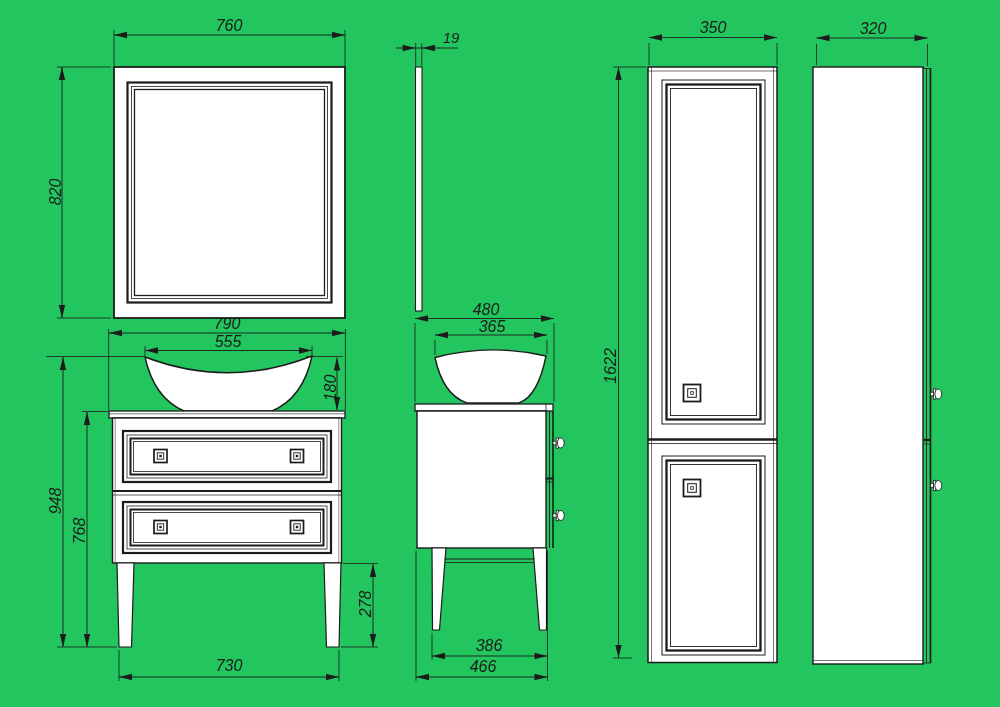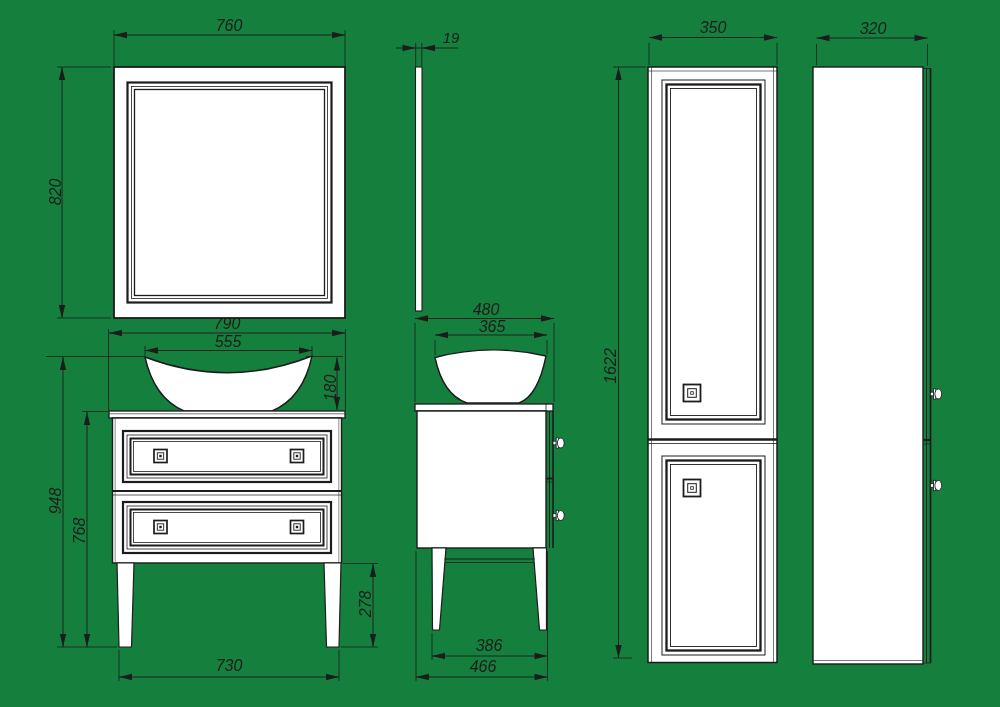--- a/index.html
+++ b/index.html
@@ -1,16 +1,16 @@
 <!DOCTYPE html>
 <html><head>
 <meta charset="utf-8">
 <style>
   html,body{margin:0;padding:0;background:#ffffff;}
-  .sheet{position:relative;width:1000px;height:707px;background:#15803d;overflow:hidden;}
+  .sheet{position:relative;width:1000px;height:707px;background:#22c55e;overflow:hidden;}
   svg{position:absolute;left:0;top:0;}
   .ln{stroke:#1c1c1c;fill:none;}
   .fw{stroke:#1c1c1c;fill:#ffffff;}
   .arrow{fill:#1c1c1c;stroke:none;}
   .dim{font-family:"Liberation Sans",sans-serif;font-style:italic;font-size:16px;fill:#1c1c1c;}
   .dim.sm{font-size:15px;}
 </style>
 </head>
 <body>
 

